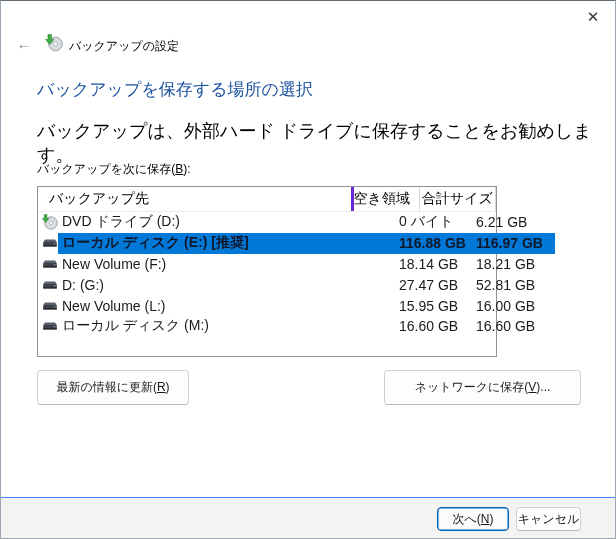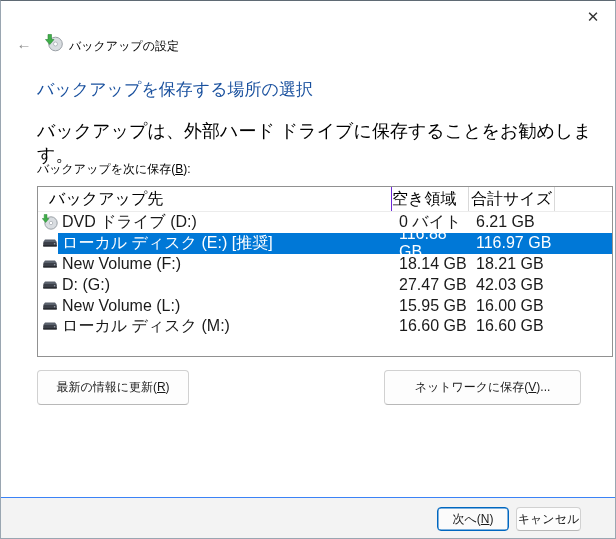--- a/index.html
+++ b/index.html
@@ -34,45 +34,45 @@
     position: absolute; left: 36px; top: 77px;
     font-size: 17px; font-weight: normal; color: #19509e;
   }
   .description { position: absolute; left: 36px; top: 118px; font-size: 18px; color: #000; }
   .list-label  { position: absolute; left: 36px; top: 160px; font-size: 12px; color: #000; }
   .ak { text-decoration: underline; }
 
   
   .drive-table {
     position: absolute; left: 36px; top: 185px;
-    width: 576px; height: 171px;
+    width: 460px; height: 171px;
     border: 1px solid #919191;
     background: #fff;
-    font-size: 16px;
+    font-size: 14px;
     display: flex; flex-direction: column;
   }
   .thead {
     display: flex; height: 25px; align-items: center; flex: none;
     border-bottom: 1px solid #ececec;
     color: #000;
   }
   .th { height: 100%; display: flex; align-items: center; }
   .th-name  { width: 353px; padding-left: 11px; }
-  .th-free  { width: 77px; border-left: 1px solid #6d28d9; text-align: center; }
+  .th-free  { width: 77px; border-left: 3px solid #6d28d9; text-align: center; }
   .th-total { width: 86px; padding-left: 2px; border-left: 1px solid #d9d9d9; }
   .th-fill  { flex: 1; border-left: 1px solid #d9d9d9; }
 
   .trow { display: flex; height: 20.8px; flex: none; align-items: stretch; }
   .icon-cell { width: 20px; flex: none; display: flex; align-items: center; justify-content: flex-end; background: #fff; }
   .icon-cell svg { width: 16px; height: 16px; }
   .row-main { flex: 1; display: flex; align-items: center; }
   .cell-name  { width: 334px; padding-left: 4px; overflow: hidden; white-space: nowrap; }
   .cell-free  { width: 77px; padding-left: 7px; }
   .cell-total { width: 86px; padding-left: 7px; }
-  .trow.selected .row-main { background: #0078d7; color: #ffffff; }
+  .trow.selected .row-main { background: #0078d7; color: #0f172a; font-weight: bold; }
 
   
   .btn {
     position: absolute; height: 35px;
     background: #fdfdfd;
     border: 1px solid #d1d1d1; border-bottom-color: #b8b8b8;
     border-radius: 4px;
     font-size: 12px; color: #1a1a1a;
     font-family: "Liberation Sans", "DejaVu Sans", sans-serif;
     text-align: center;
@@ -180,21 +180,21 @@
         <svg viewBox="0 0 16 16">
           <path d="M3 4.5 L13 4.5 L14.8 7 L1.2 7 Z" fill="#5a616c"></path>
           <rect x="1.2" y="7" width="13.6" height="4.2" rx="0.8" fill="#3c4049"></rect>
           <rect x="1.2" y="10.2" width="13.6" height="1.4" fill="#24262b"></rect>
           <circle cx="12.6" cy="8.7" r="0.8" fill="#9aa3ad"></circle>
         </svg>
       </span>
       <div class="row-main">
         <span class="cell-name">D: (G:)</span>
         <span class="cell-free">27.47 GB</span>
-        <span class="cell-total">42.03 GB</span>
+        <span class="cell-total">52.81 GB</span>
       </div>
     </div>
 
 
     <div class="trow">
       <span class="icon-cell">
         <svg viewBox="0 0 16 16">
           <path d="M3 4.5 L13 4.5 L14.8 7 L1.2 7 Z" fill="#5a616c"></path>
           <rect x="1.2" y="7" width="13.6" height="4.2" rx="0.8" fill="#3c4049"></rect>
           <rect x="1.2" y="10.2" width="13.6" height="1.4" fill="#24262b"></rect>

